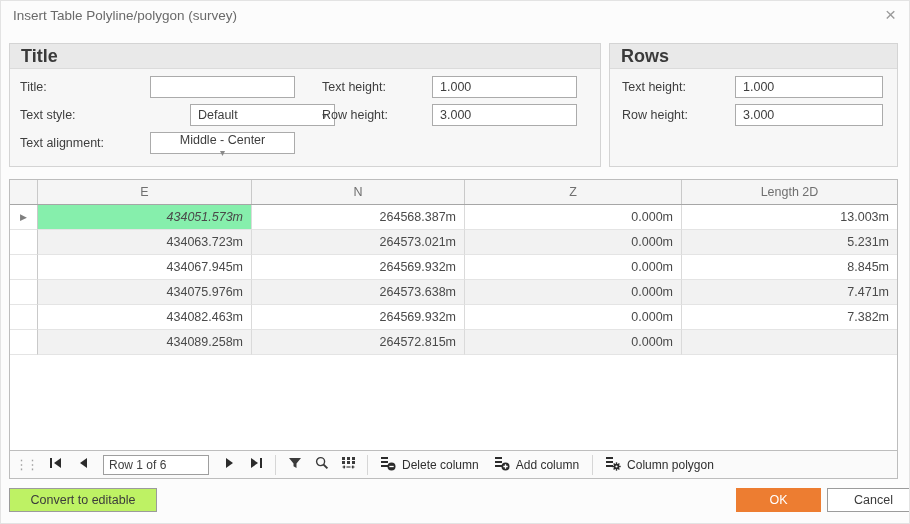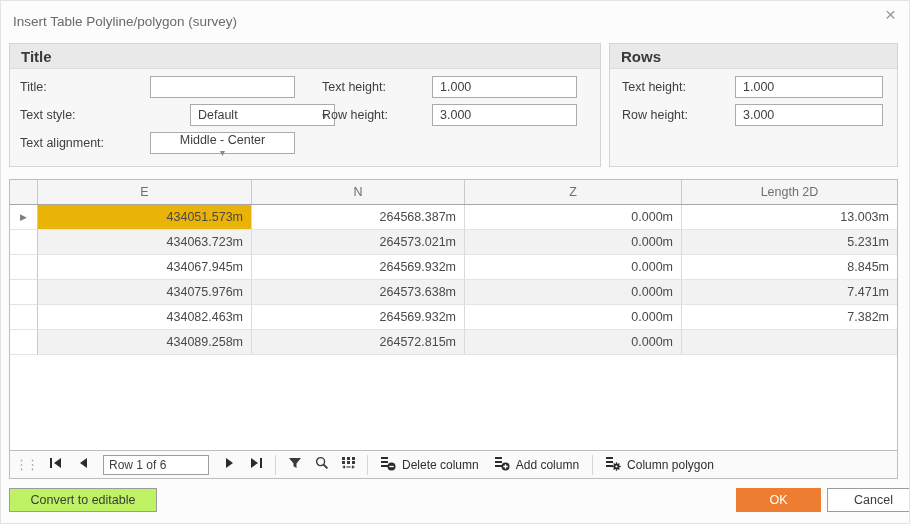--- a/index.html
+++ b/index.html
@@ -1,44 +1,44 @@
 <!DOCTYPE html>
 <html><head>
 <meta charset="utf-8">
 <style>
   * { box-sizing: border-box; margin: 0; padding: 0; }
   body { background:#ffffff; font-family:"Liberation Sans", sans-serif; }
   .dialog { position:relative; width:910px; height:524px; background:#FCFCFC; border:1px solid #E3E3E3; overflow:hidden; }
 
-  .dlg-title { position:absolute; left:12px; top:13px; font-size:13.5px; color:#6A6A6A; }
+  .dlg-title { position:absolute; left:12px; top:7px; font-size:13.5px; color:#6A6A6A; }
   .dlg-close { position:absolute; right:13px; top:4px; font-size:19px; color:#9B9B9B; cursor:pointer; line-height:20px; background:none; border:none; font-family:"Liberation Sans",sans-serif; }
 
   .group { position:absolute; top:42px; background:#F7F7F7; border:1px solid #D4D4D4; }
   .title-group { left:8px; width:592px; height:124px; }
   .rows-group  { left:608px; width:289px; height:124px; }
-  .group-header { height:25px; background:#E9E9E9; border-bottom:1px solid #DBDBDB; font-weight:bold; font-size:15px; color:#3A3A3A; display:flex; align-items:center; padding-left:11px; }
+  .group-header { height:25px; background:#E9E9E9; border-bottom:1px solid #DBDBDB; font-weight:bold; font-size:18px; color:#3A3A3A; display:flex; align-items:center; padding-left:11px; }
   .group-body { position:relative; height:97px; }
 
   .fld-label { position:absolute; font-size:12.5px; color:#3E3E3E; line-height:22px; }
   .text-input { position:absolute; height:22px; border:1px solid #ABABAB; background:#FFFFFF; font-family:"Liberation Sans",sans-serif; font-size:12.5px; color:#3E3E3E; padding:0 7px; outline:none; }
   .num { }
   .dropdown { position:absolute; height:22px; border:1px solid #ABABAB; background:#FFFFFF; display:flex; align-items:center; justify-content:space-between; padding:0 7px; font-size:12.5px; color:#3E3E3E; cursor:pointer; }
   .dd-arrow { color:#8A8A8A; font-size:10px; }
 
   .table-wrap { position:absolute; left:8px; top:178px; width:889px; height:272px; background:#FFFFFF; border:1px solid #BDBDBD; overflow:hidden; }
   .thead { display:flex; height:25px; background:#F5F5F5; border-bottom:1px solid #A6A6A6; }
   .th { font-size:12.5px; color:#6F6F6F; display:flex; align-items:center; justify-content:center; border-right:1px solid #C9C9C9; }
   .c0 { width:28px; } .c1 { width:214px; } .c2 { width:213px; } .c3 { width:217px; } .c4 { flex:1; }
   .th.c4, .td.c4 { border-right:none; }
   .trow { display:flex; height:25px; }
   .td { display:flex; align-items:center; justify-content:flex-end; padding-right:8px; font-size:12.5px; color:#4A4A4A; border-right:1px solid #DADADA; border-bottom:1px solid #E4E4E4; background:#FFFFFF; }
   .trow.alt .td { background:#F2F2F2; }
   .td.selector { justify-content:center; padding:0; background:#FFFFFF; border-right:1px solid #C9C9C9; }
   .trow.alt .td.selector { background:#FFFFFF; }
-  .td.selected { background:#eab308; }
+  .td.selected { background:#86efac;font-style:italic; }
   .row-arrow { color:#7E7E7E; font-size:9px; }
 
   .toolbar { position:absolute; left:8px; top:450px; width:889px; height:28px; background:#FAFAFA; border:1px solid #BDBDBD; border-top:none; display:flex; align-items:center; padding:0 3px; }
   .grip { color:#A2A2A2; font-size:13px; margin:0 5px 0 2px; letter-spacing:-2px; }
   .tb-btn { width:27px; height:22px; display:flex; align-items:center; justify-content:center; background:transparent; border:none; cursor:pointer; }
   .tb-sep { width:1px; height:20px; background:#D6D6D6; margin:0 5px; }
   .record-box { width:106px; height:20px; border:1px solid #9E9E9E; background:#fff; font-family:"Liberation Sans",sans-serif; font-size:12px; padding:0 5px; color:#3E3E3E; margin:0 7px; outline:none; }
   .tb-label-btn { display:flex; align-items:center; gap:5px; height:22px; padding:0 8px; font-size:12px; color:#2F2F2F; background:transparent; border:none; cursor:pointer; font-family:"Liberation Sans",sans-serif; }
 
   .btn { position:absolute; height:24px; font-family:"Liberation Sans",sans-serif; font-size:12.5px; display:flex; align-items:center; justify-content:center; cursor:pointer; }

